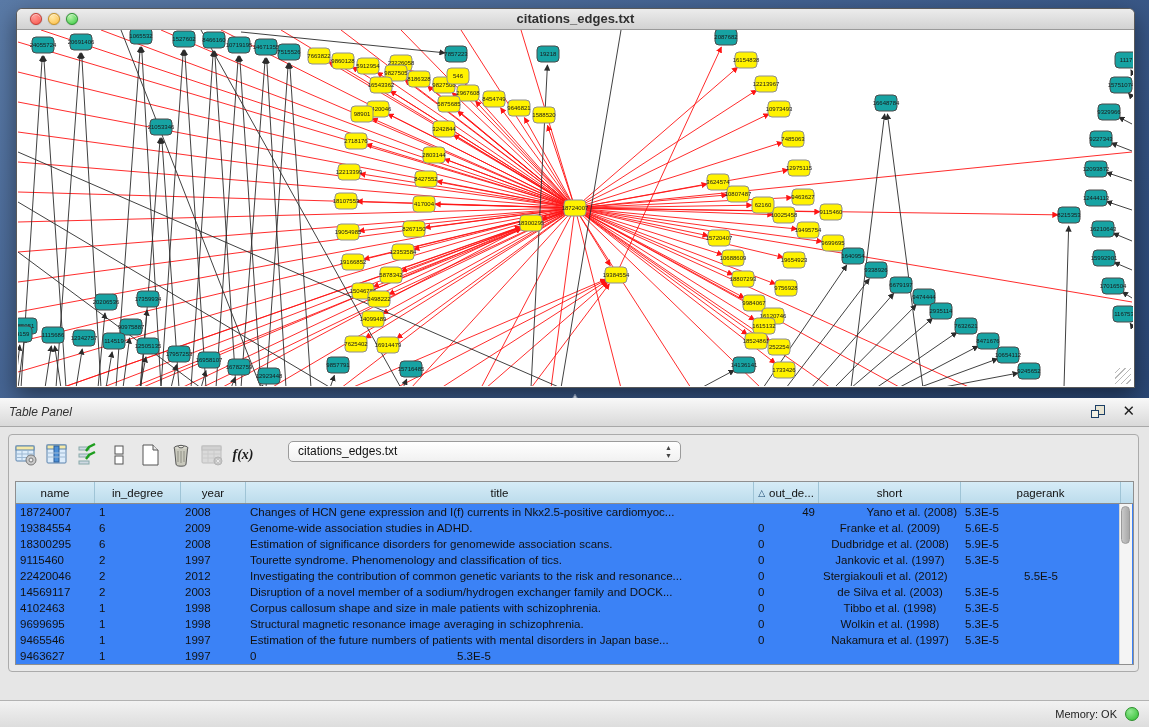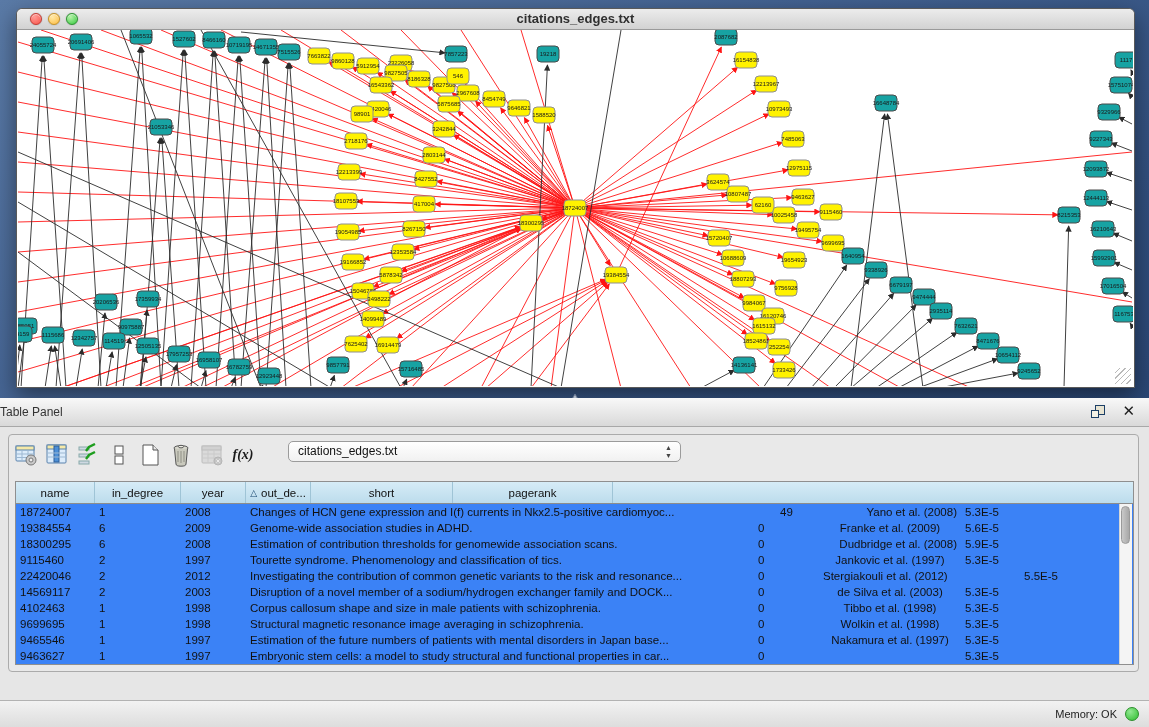--- a/index.html
+++ b/index.html
@@ -21,21 +21,21 @@
   .tl.red{left:13px;background:radial-gradient(circle at 35% 30%,#ff9a94,#f95349);border:1px solid #c53a33;box-sizing:border-box;}
   .tl.yel{left:31px;background:radial-gradient(circle at 35% 30%,#ffe9a8,#fdbb3f);border:1px solid #c79326;box-sizing:border-box;}
   .tl.grn{left:49px;background:radial-gradient(circle at 35% 30%,#b6f2a8,#34c93e);border:1px solid #2c9431;box-sizing:border-box;}
   .gcanvas{position:absolute;left:1px;top:21px;width:1115px;height:356px;background:#ffffff;overflow:hidden;}
   .grip{position:absolute;right:2px;bottom:2px;width:16px;height:16px;
     background:repeating-linear-gradient(135deg,transparent 0 3px,#b9b9b9 3px 4px);}
   
   .tpanel{position:absolute;left:0;top:398px;width:1149px;height:302px;background:#e6e6e6;}
   .tpanel-bar{position:absolute;left:0;top:0;width:100%;height:28px;
     background:linear-gradient(#f8f8f8,#d9d9d9);border-bottom:1px solid #a8a8a8;}
-  .tpanel-title{position:absolute;left:0;top:7px;font-size:12px;color:#333;}
+  .tpanel-title{position:absolute;left:9px;top:7px;font-size:12px;color:#333;font-style:italic;}
   .float-ic{position:absolute;right:44px;top:7px;width:14px;height:13px;cursor:pointer;}
   .float-ic .sq1{position:absolute;left:4px;top:0;width:8px;height:8px;border:1px solid #1c3f66;background:#e8e4d2;}
   .float-ic .sq2{position:absolute;left:0;top:5px;width:6px;height:6px;border:1px solid #1c3f66;background:#f4f2e6;}
   .close-ic{position:absolute;right:14px;top:4px;font-size:15px;font-weight:bold;color:#1c1c1c;cursor:pointer;line-height:18px;}
   .tbrowser{position:absolute;left:8px;top:36px;width:1131px;height:238px;
     border:1px solid #ababab;border-radius:4px;background:#e9e9e9;box-sizing:border-box;}
   .toolbar{position:absolute;left:4px;top:4px;height:32px;display:flex;align-items:center;}
   .tbtn{width:26px;height:26px;margin-right:5px;display:flex;align-items:center;justify-content:center;cursor:pointer;}
   .fx{font-family:"Liberation Serif","DejaVu Serif",serif;font-style:italic;font-weight:bold;font-size:14px;color:#1a1a1a;}
   .combo{position:absolute;left:279px;top:6px;width:393px;height:21px;box-sizing:border-box;
@@ -790,57 +790,60 @@
       <div class="thead" id="thead">
           <div class="th" style="width: 79px;">
             <span>name</span>
           </div>
           <div class="th" style="width: 86px;">
             <span>in_degree</span>
           </div>
           <div class="th" style="width: 65px;">
             <span>year</span>
           </div>
+          <div class="th" style="width: 508px;">
+            <span>title</span>
+          </div>
           <div class="th" style="width: 65px;">
             <span class="sort">△</span>
             <span>out_de...</span>
           </div>
           <div class="th" style="width: 142px;">
             <span>short</span>
           </div>
           <div class="th" style="width: 160px;">
             <span>pagerank</span>
           </div>
         </div>
       <div id="tbody">
           <div class="trow">
             <div class="td" style="width: 79px; text-align: left;">18724007</div>
             <div class="td" style="width: 86px; text-align: left;">1</div>
             <div class="td" style="width: 65px; text-align: left;">2008</div>
             <div class="td" style="width: 508px; text-align: left;">Changes of HCN gene expression and I(f) currents in Nkx2.5-positive cardiomyoc...</div>
-            <div class="td" style="width: 65px; text-align: center;">49</div>
+            <div class="td" style="width: 65px; text-align: right;">49</div>
             <div class="td" style="width: 142px; text-align: right;">Yano et al. (2008)</div>
             <div class="td" style="width: 160px; text-align: left;">5.3E-5</div>
           </div>
           <div class="trow">
             <div class="td" style="width: 79px; text-align: left;">19384554</div>
             <div class="td" style="width: 86px; text-align: left;">6</div>
             <div class="td" style="width: 65px; text-align: left;">2009</div>
             <div class="td" style="width: 508px; text-align: left;">Genome-wide association studies in ADHD.</div>
             <div class="td" style="width: 65px; text-align: left;">0</div>
             <div class="td" style="width: 142px; text-align: center;">Franke et al. (2009)</div>
             <div class="td" style="width: 160px; text-align: left;">5.6E-5</div>
           </div>
           <div class="trow">
             <div class="td" style="width: 79px; text-align: left;">18300295</div>
             <div class="td" style="width: 86px; text-align: left;">6</div>
             <div class="td" style="width: 65px; text-align: left;">2008</div>
-            <div class="td" style="width: 508px; text-align: left;">Estimation of contribution thresholds for genomewide association scans.</div>
+            <div class="td" style="width: 508px; text-align: left;">Estimation of significance disorders for genomewide association scans.</div>
             <div class="td" style="width: 65px; text-align: left;">0</div>
-            <div class="td" style="width: 142px; text-align: right;">Dudbridge et al. (2008)</div>
+            <div class="td" style="width: 142px; text-align: center;">Dudbridge et al. (2008)</div>
             <div class="td" style="width: 160px; text-align: left;">5.9E-5</div>
           </div>
           <div class="trow">
             <div class="td" style="width: 79px; text-align: left;">9115460</div>
             <div class="td" style="width: 86px; text-align: left;">2</div>
             <div class="td" style="width: 65px; text-align: left;">1997</div>
             <div class="td" style="width: 508px; text-align: left;">Tourette syndrome. Phenomenology and classification of tics.</div>
             <div class="td" style="width: 65px; text-align: left;">0</div>
             <div class="td" style="width: 142px; text-align: center;">Jankovic et al. (1997)</div>
             <div class="td" style="width: 160px; text-align: left;">5.3E-5</div>
@@ -887,21 +890,20 @@
             <div class="td" style="width: 65px; text-align: left;">1997</div>
             <div class="td" style="width: 508px; text-align: left;">Estimation of the future numbers of patients with mental disorders in Japan base...</div>
             <div class="td" style="width: 65px; text-align: left;">0</div>
             <div class="td" style="width: 142px; text-align: center;">Nakamura et al. (1997)</div>
             <div class="td" style="width: 160px; text-align: left;">5.3E-5</div>
           </div>
           <div class="trow">
             <div class="td" style="width: 79px; text-align: left;">9463627</div>
             <div class="td" style="width: 86px; text-align: left;">1</div>
             <div class="td" style="width: 65px; text-align: left;">1997</div>
-            <div class="td" style="width: 508px; text-align: left;">Embryonic stem cells: a model to study structural and functional properties in car...</div>
             <div class="td" style="width: 65px; text-align: left;">0</div>
             <div class="td" style="width: 142px; text-align: center; margin-top: 36px;">Hescheler et al. (1997)</div>
             <div class="td" style="width: 160px; text-align: left;">5.3E-5</div>
           </div>
         </div>
       <div class="vsb">
           <div class="thumb"></div>
         </div>
     </div>
 

